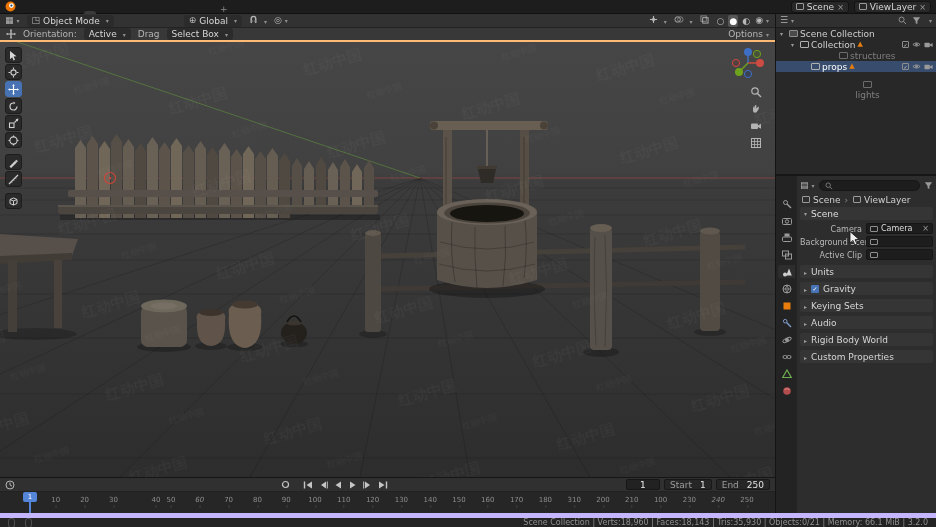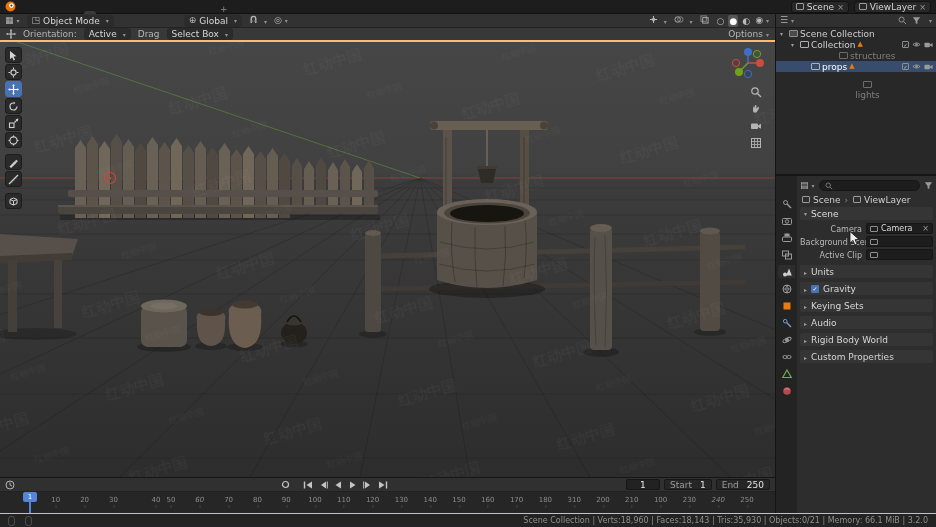--- a/index.html
+++ b/index.html
@@ -112,21 +112,21 @@
   .sechip .sl{color:#9b9b9b}.sechip .sv{color:#e2e2e2}
   .ruler{position:relative;flex:1;background:#262626}
   .tick{position:absolute;bottom:9px;transform:translateX(-50%);font-size:7px;color:#8d8d8d}
   .tick::after{content:"";position:absolute;left:50%;top:9px;width:1px;height:3px;background:rgba(255,255,255,.12)}
   .playhead{position:absolute;top:0;bottom:0;width:14px}
   .ph-chip{position:absolute;top:0;left:0;width:14px;height:10px;background:var(--playhead,#5585d8);border-radius:2px;
            color:#fff;font-size:7px;display:flex;align-items:center;justify-content:center}
   .ph-line{position:absolute;top:10px;bottom:0;left:6px;width:2px;background:var(--playhead,#5585d8)}
 
   
-  .status{height:14px;background:#232323;border-top:1px solid #c4b5fd;display:flex;align-items:center;padding:0 8px;gap:10px;color:#8f8f8f;font-size:8px}
+  .status{height:14px;background:#232323;border-top:5px solid #c4b5fd;display:flex;align-items:center;padding:0 8px;gap:10px;color:#8f8f8f;font-size:8px}
   .status .stats{margin-left:auto;white-space:nowrap}
   .hinticon{width:7px;height:10px;border:1px solid #5f5f5f;border-radius:3px;opacity:.7}
 
   .cursor{position:absolute;left:849px;top:231px;z-index:50;pointer-events:none}
 </style>
 </head>
 <body>
 
 <div class="app">
 

